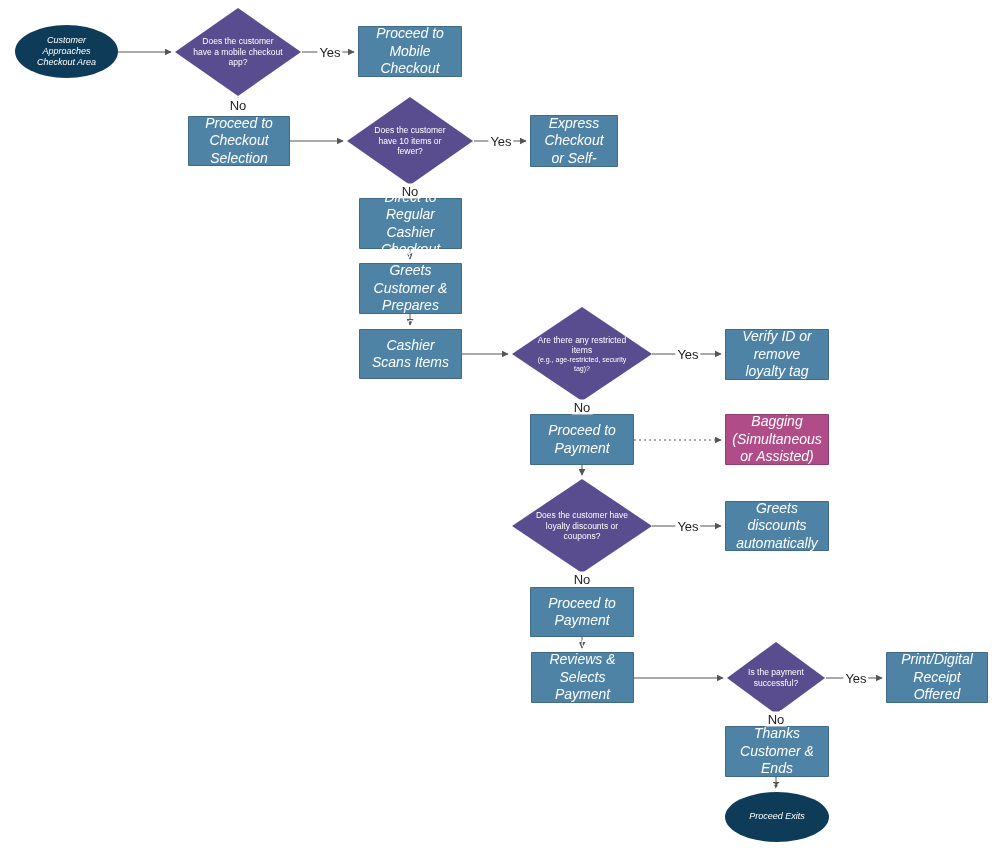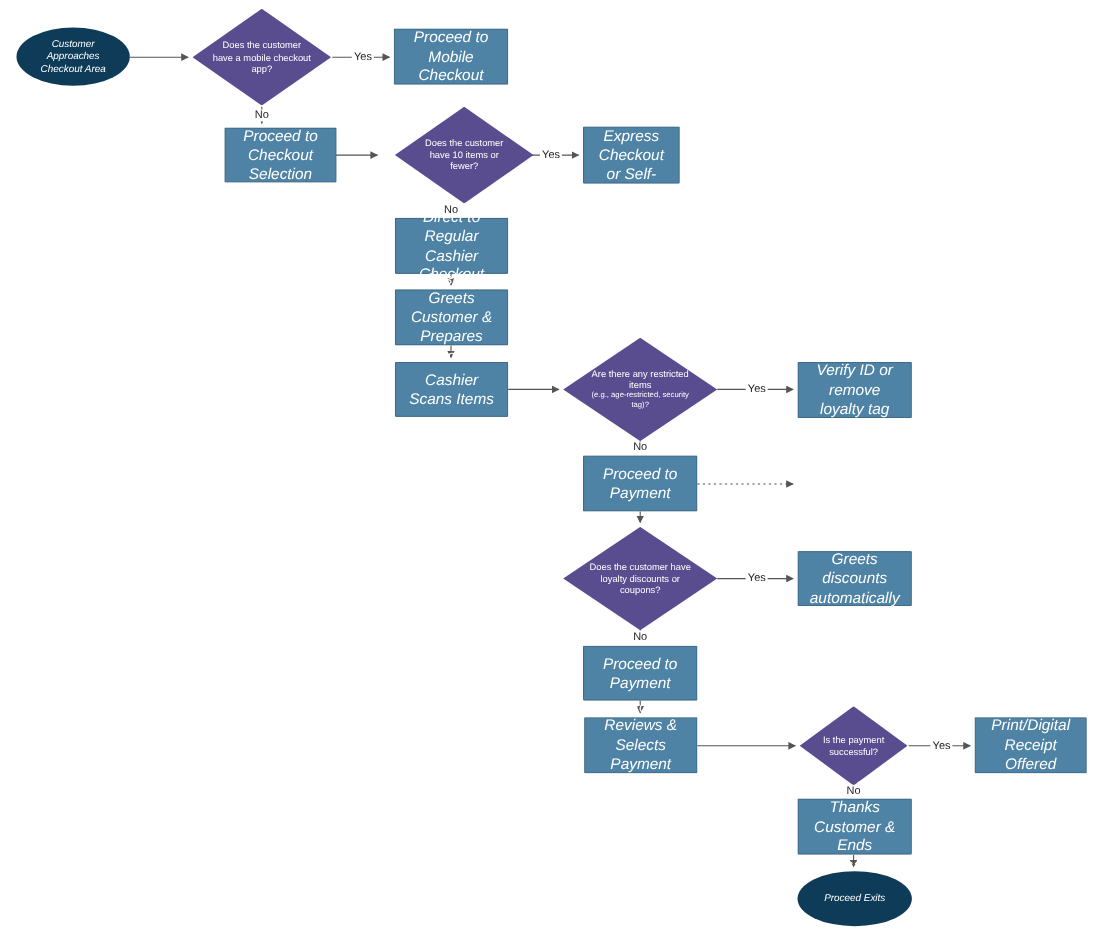--- a/index.html
+++ b/index.html
@@ -70,21 +70,21 @@
     border-radius: 50%;
     font-size: 9px;
     padding: 0 10px;
     font-style: italic;
   }
   .edge-label {
     position: absolute;
     transform: translate(-50%, -50%);
     background: #ffffff;
     color: var(--label, #222222);
-    font-size: 10px;
+    font-size: 13px;
     padding: 0 2px;
     white-space: nowrap;
   }
 </style>
 </head>
 <body>
 
 <div id="canvas">
 
   <svg id="edges" width="1000" height="856" viewBox="0 0 1000 856">
@@ -120,25 +120,25 @@
   </div>
 
   <div class="node decision" style="left:175px;top:8px;width:126px;height:88px">
     <span>Does the customer have a mobile checkout app?</span>
   </div>
 
   <div class="node process" style="left:358px;top:26px;width:104px;height:51px">
     <span>Proceed to Mobile Checkout</span>
   </div>
 
-  <div class="node process" style="left:204px;top:116px;width:102px;height:50px">
+  <div class="node process" style="left:188px;top:116px;width:102px;height:50px">
     <span>Proceed to Checkout Selection</span>
   </div>
 
-  <div class="node decision" style="left:359px;top:97px;width:126px;height:88px">
+  <div class="node decision" style="left:347px;top:97px;width:126px;height:88px">
     <span>Does the customer have 10 items or fewer?</span>
   </div>
 
   <div class="node process" style="left:530px;top:115px;width:88px;height:52px">
     <span>Direct to Express Checkout or Self-Checkout</span>
   </div>
 
   <div class="node process" style="left:359px;top:198px;width:103px;height:51px">
     <span>Direct to Regular Cashier Checkout</span>
   </div>
@@ -157,20 +157,23 @@
   </div>
 
   <div class="node process" style="left:725px;top:329px;width:104px;height:51px">
     <span>Verify ID or remove loyalty tag</span>
   </div>
 
   <div class="node process" style="left:530px;top:414px;width:104px;height:51px">
     <span>Proceed to Payment</span>
   </div>
 
+  <div class="node process highlight" style="left:725px;top:414px;width:104px;height:51px">
+    <span>Bagging (Simultaneous or Assisted)</span>
+  </div>
 
   <div class="node decision" style="left:512px;top:479px;width:140px;height:94px">
     <span>Does the customer have loyalty discounts or coupons?</span>
   </div>
 
   <div class="node process" style="left:725px;top:501px;width:104px;height:50px">
     <span>Greets discounts automatically</span>
   </div>
 
   <div class="node process" style="left:530px;top:587px;width:104px;height:50px">

